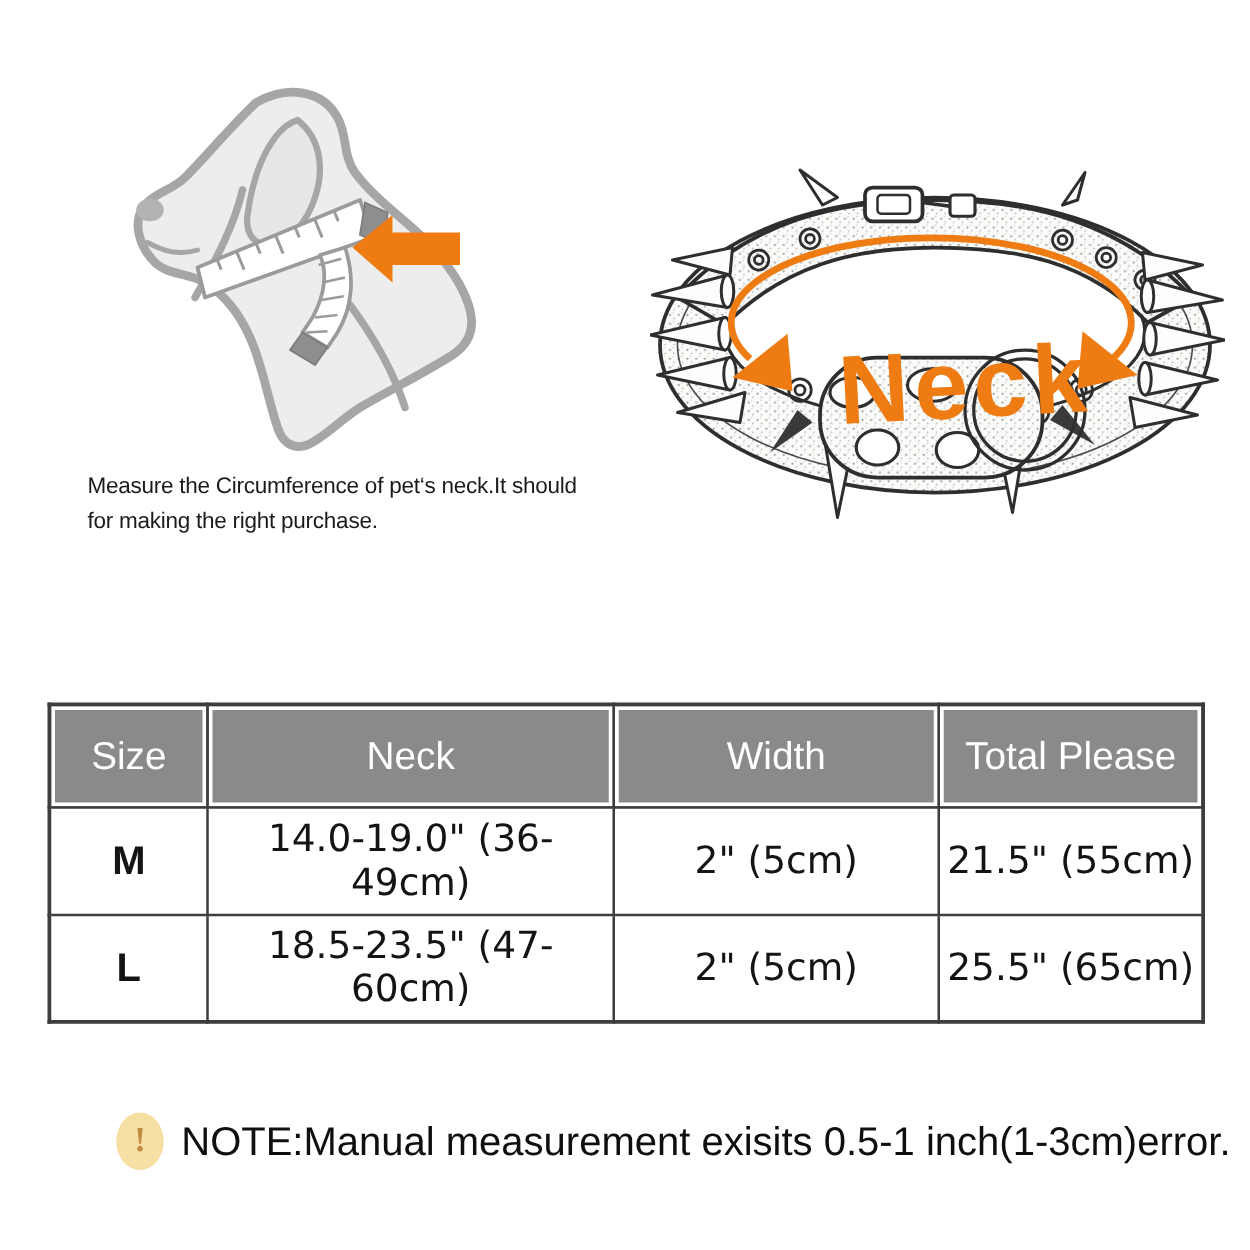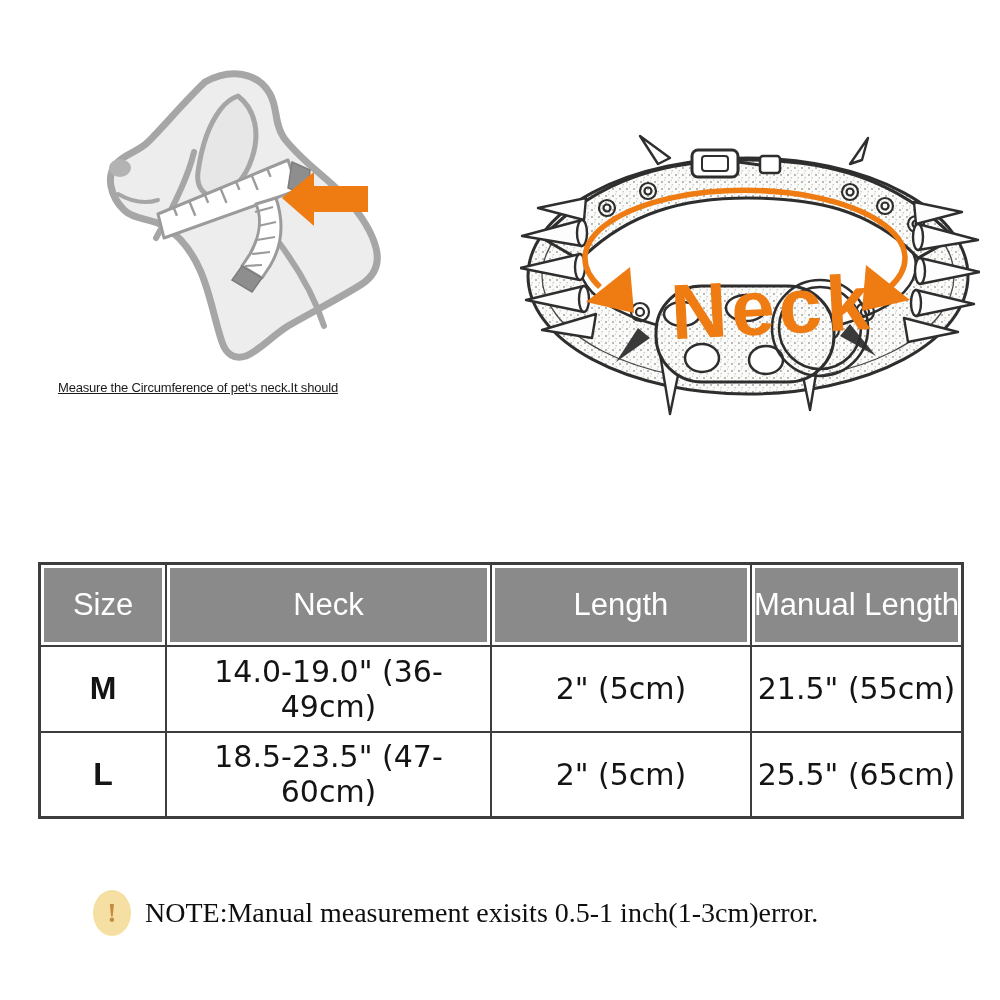--- a/index.html
+++ b/index.html
@@ -9,38 +9,38 @@
     --note-icon-bg:#F6DFA2;
     --note-icon-fg:#C28B40;
   }
   *{margin:0;padding:0;box-sizing:border-box;}
   body{background:#ffffff;font-family:"Liberation Sans",sans-serif;}
   .canvas{position:relative;width:1000px;height:1000px;background:#ffffff;overflow:hidden;}
 
   .dog-figure{position:absolute;left:90px;top:66px;width:320px;height:302px;}
   .collar-figure{position:absolute;left:520px;top:116px;width:460px;height:304px;}
 
-  .instructions{position:absolute;left:58px;top:374px;color:#1b1b1b;
-    font-size:13px;line-height:28px;white-space:nowrap;letter-spacing:-0.2px;text-decoration:underline;}
+  .instructions{position:absolute;left:70px;top:374px;color:#1b1b1b;
+    font-size:18px;line-height:28px;white-space:nowrap;letter-spacing:-0.2px;}
 
   .size-table{position:absolute;left:38px;top:562px;width:926px;
     border-collapse:collapse;border:3px solid var(--table-border);}
   .size-table th,.size-table td{border:2px solid var(--table-border);text-align:center;vertical-align:middle;}
   .size-table th{height:82px;background:var(--table-header-bg);color:#ffffff;
     font-size:31px;font-weight:normal;box-shadow:inset 0 0 0 3px #ffffff;}
   .size-table td{height:86px;background:#ffffff;color:#141414;
     font-size:30px;font-family:"DejaVu Sans","Liberation Sans",sans-serif;}
   .size-table td.size-col{font-size:32px;font-weight:bold;font-family:"Liberation Sans",sans-serif;}
 
   .note{position:absolute;left:93px;top:890px;display:flex;align-items:center;}
   .note-icon{width:38px;height:46px;border-radius:50%;background:var(--note-icon-bg);
     color:var(--note-icon-fg);font-family:"Liberation Serif",serif;font-weight:bold;
     font-size:28px;text-align:center;line-height:46px;flex:0 0 auto;}
-  .note-text{margin-left:14px;color:#0f0f0f;font-family:Liberation Serif, serif;
-    font-size:28px;white-space:nowrap;}
+  .note-text{margin-left:14px;color:#0f0f0f;font-family:Liberation Sans, sans-serif;
+    font-size:32px;white-space:nowrap;}
 </style>
 </head>
 <body>
 
 <div class="canvas">
 
   <svg class="dog-figure" viewBox="0 0 320 302">
 
     <path d="M 115,16 C 140,2 168,6 180,28 C 188,42 184,58 194,72 C 212,96 238,112 256,132
          C 272,150 282,166 286,182 C 290,198 284,210 272,218 C 250,232 222,246 198,260
@@ -176,35 +176,36 @@
     <g>
       <path d="M 80,171 A 160 68 0 1 1 370 171" fill="none" style="stroke:var(--accent-orange)" stroke-width="5.5"></path>
       <polygon points="66,186 110,151 114,197" style="fill:var(--accent-orange)"></polygon>
       <polygon points="390,184 346,149 342,195" style="fill:var(--accent-orange)"></polygon>
     </g>
     <text x="252" y="218" text-anchor="middle" font-family="Liberation Sans, sans-serif" font-size="78" font-weight="bold" letter-spacing="4" style="fill:var(--accent-orange)" transform="rotate(-3 252 192)">Neck</text>
   </svg>
 
   <div class="instructions">
     <div>Measure the Circumference of pet‘s neck.It should</div>
+    <div>for making the right purchase.</div>
   </div>
 
   <table class="size-table">
     <colgroup>
       <col style="width:127px">
         <col style="width:326px">
         <col style="width:261px">
         <col style="width:212px">
     </colgroup>
     <thead>
       <tr>
         <th>Size</th>
         <th>Neck</th>
-        <th>Length</th>
-        <th>Manual Length</th>
+        <th>Width</th>
+        <th>Total Please</th>
       </tr>
     </thead>
     <tbody>
       <tr>
         <td class="size-col">M</td>
         <td>14.0-19.0" (36-49cm)</td>
         <td>2" (5cm)</td>
         <td>21.5" (55cm)</td>
       </tr>
       <tr>

